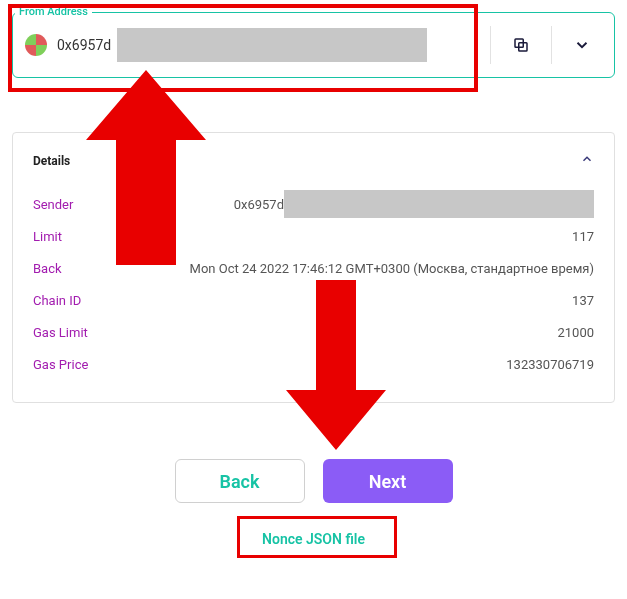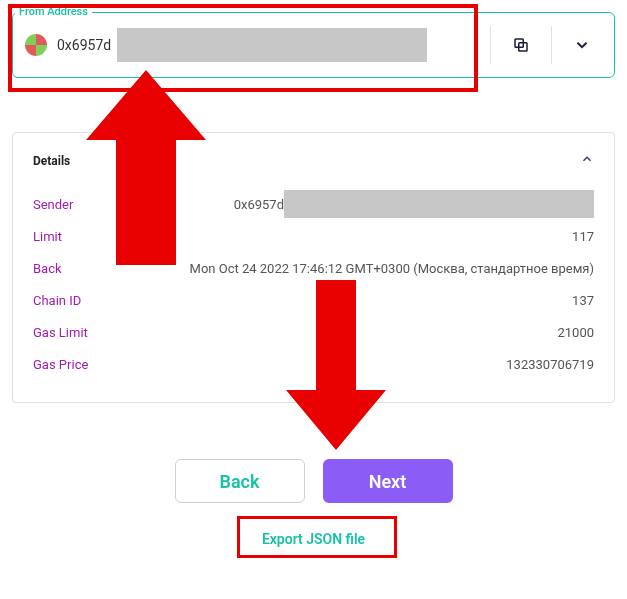--- a/index.html
+++ b/index.html
@@ -261,21 +261,21 @@
   <div class="btn btn-back">
     <span>Back</span>
   </div>
   <div class="btn btn-next">
     <span>Next</span>
   </div>
 </div>
 
 <div class="export-row">
   <span class="export-link">
-    <span>Export JSON file</span>
+    <span>Nonce JSON file</span>
   </span>
 </div>
 
 <div class="red-box-2"></div>
 
 <div class="arrow arrow-up">
   <svg viewBox="0 0 120 195">
     <polygon points="60,0 0,70 30,70 30,195 90,195 90,70 120,70" fill="#e80000"></polygon>
   </svg>
 </div>

